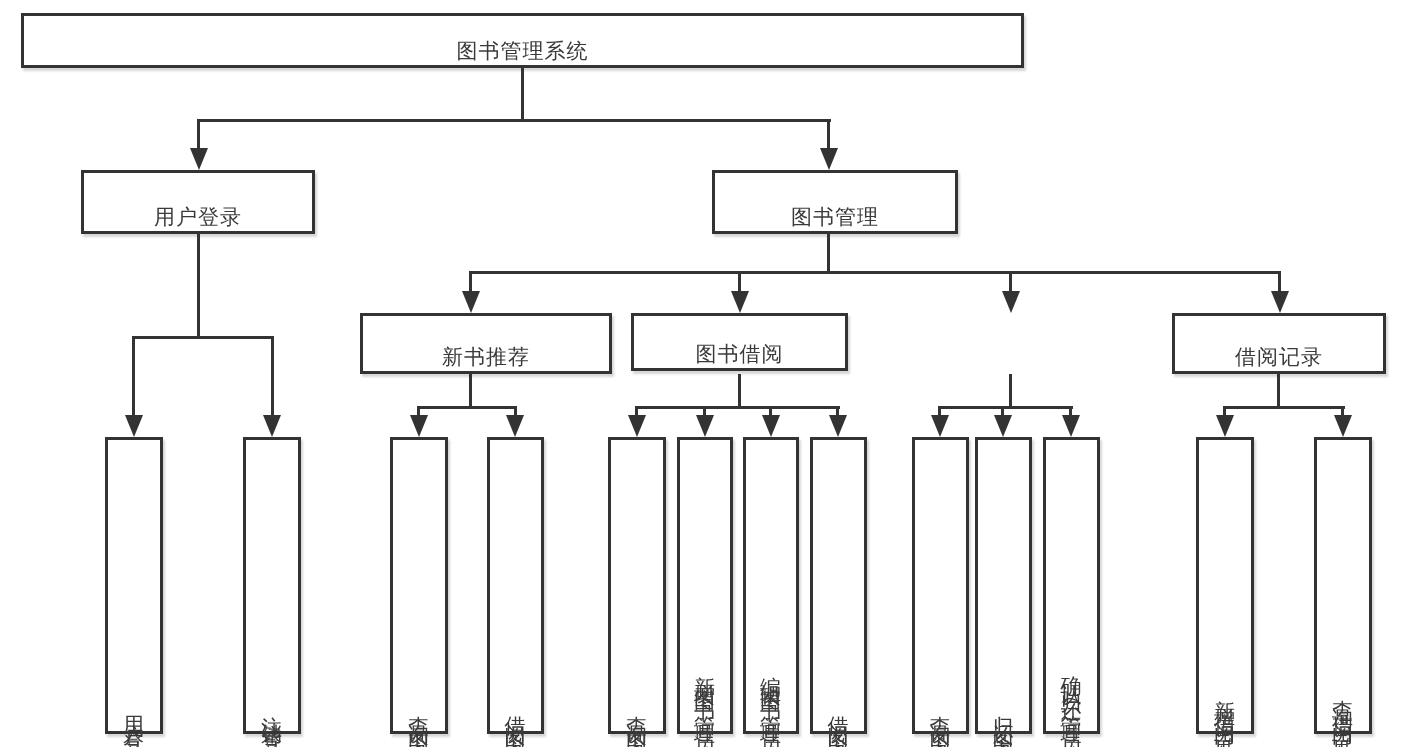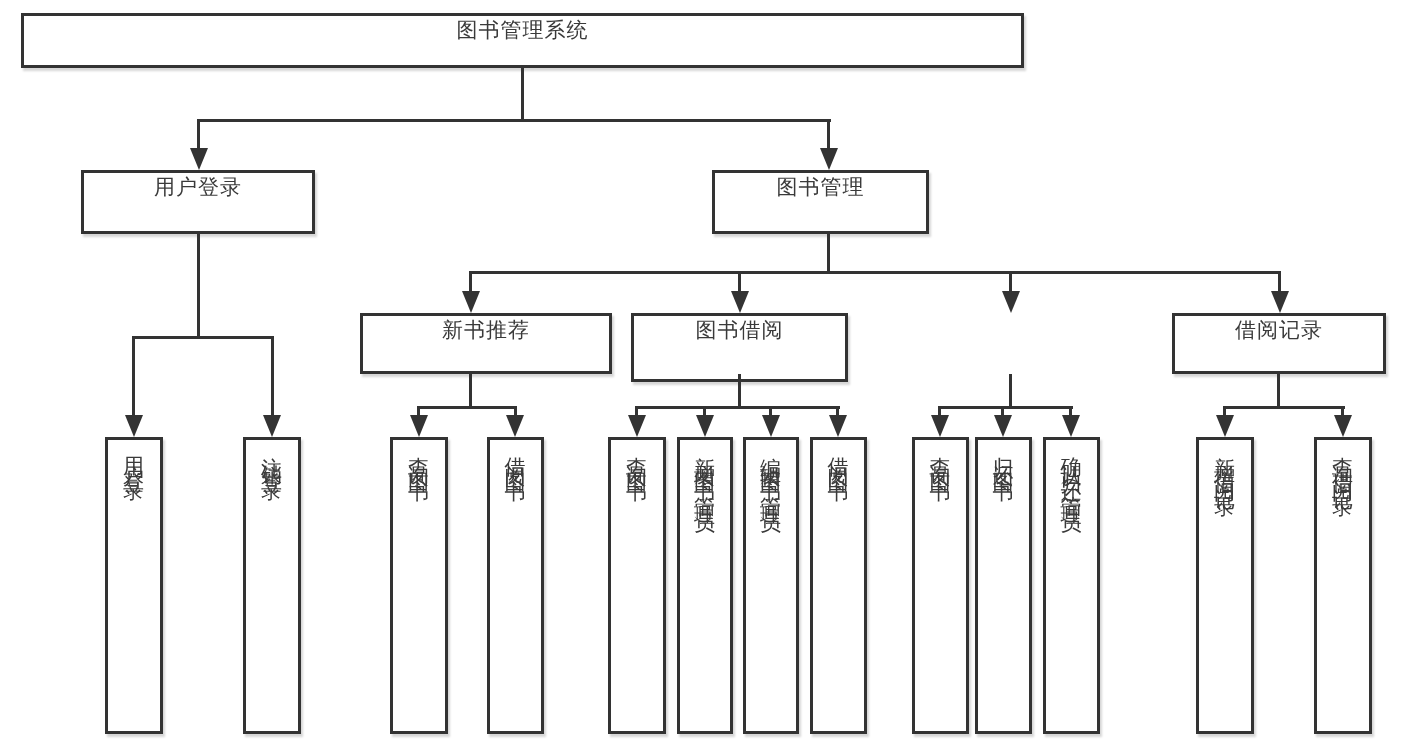--- a/index.html
+++ b/index.html
@@ -1,19 +1,19 @@
 <!DOCTYPE html>
 <html><head>
 <meta charset="utf-8">
 <style>
   html,body{margin:0;padding:0;background:#ffffff;}
   body{font-family:"Liberation Sans","DejaVu Sans",sans-serif;}
   .stage{position:relative;width:1405px;height:747px;background:#ffffff;overflow:hidden;}
   .box{position:absolute;box-sizing:border-box;background:#ffffff;border:3px solid #333333;
-       display:flex;align-items:flex-start;justify-content:center;color:#3a3a3a;
+       display:flex;align-items:flex-end;justify-content:center;color:#3a3a3a;
        box-shadow:2px 3px 2px rgba(140,140,140,0.35);}
   .box.h{font-size:21px;letter-spacing:1px;}
   .box.v span{writing-mode:vertical-rl;font-size:21px;letter-spacing:8px;line-height:1;}
   .vl{position:absolute;width:3px;background:#333333;}
   .hl{position:absolute;height:3px;background:#333333;}
   .ar{position:absolute;width:0;height:0;border-left:9px solid transparent;
       border-right:9px solid transparent;border-top:22px solid #333333;}
   .watermark{position:absolute;left:1183px;top:714px;font-size:19px;color:#b9b9b9;
              letter-spacing:1px;white-space:nowrap;}
 </style>
@@ -29,21 +29,21 @@
   <div class="vl" style="left:521px;top:68px;height:53px"></div>
   <div class="hl" style="left:197px;top:119px;width:634px"></div>
   <div class="vl" style="left:197px;top:119px;height:33px"></div>
   <div class="ar" style="left:190px;top:148px"></div>
   <div class="vl" style="left:827px;top:119px;height:33px"></div>
   <div class="ar" style="left:820px;top:148px"></div>
 
   <div class="box h" style="left:81px;top:170px;width:234px;height:64px">
     <span>用户登录</span>
   </div>
-  <div class="box h" style="left:712px;top:170px;width:217px;height:64px">
+  <div class="box h" style="left:712px;top:170px;width:246px;height:64px">
     <span>图书管理</span>
   </div>
 
   <div class="vl" style="left:197px;top:234px;height:104px"></div>
   <div class="hl" style="left:132px;top:336px;width:142px"></div>
   <div class="vl" style="left:132px;top:336px;height:81px"></div>
   <div class="ar" style="left:125px;top:415px"></div>
   <div class="vl" style="left:271px;top:336px;height:81px"></div>
   <div class="ar" style="left:263px;top:415px"></div>
 
@@ -54,21 +54,21 @@
   <div class="vl" style="left:738px;top:271px;height:22px"></div>
   <div class="ar" style="left:731px;top:291px"></div>
   <div class="vl" style="left:1009px;top:271px;height:22px"></div>
   <div class="ar" style="left:1002px;top:291px"></div>
   <div class="vl" style="left:1278px;top:271px;height:22px"></div>
   <div class="ar" style="left:1271px;top:291px"></div>
 
   <div class="box h" style="left:360px;top:313px;width:252px;height:61px">
     <span>新书推荐</span>
   </div>
-  <div class="box h" style="left:631px;top:313px;width:217px;height:69px">
+  <div class="box h" style="left:631px;top:313px;width:217px;height:58px">
     <span>图书借阅</span>
   </div>
   <div class="box h" style="left:1172px;top:313px;width:214px;height:61px">
     <span>借阅记录</span>
   </div>
 
   <div class="vl" style="left:469px;top:374px;height:35px"></div>
   <div class="hl" style="left:417px;top:406px;width:100px"></div>
   <div class="vl" style="left:417px;top:406px;height:13px"></div>
   <div class="ar" style="left:410px;top:415px"></div>

